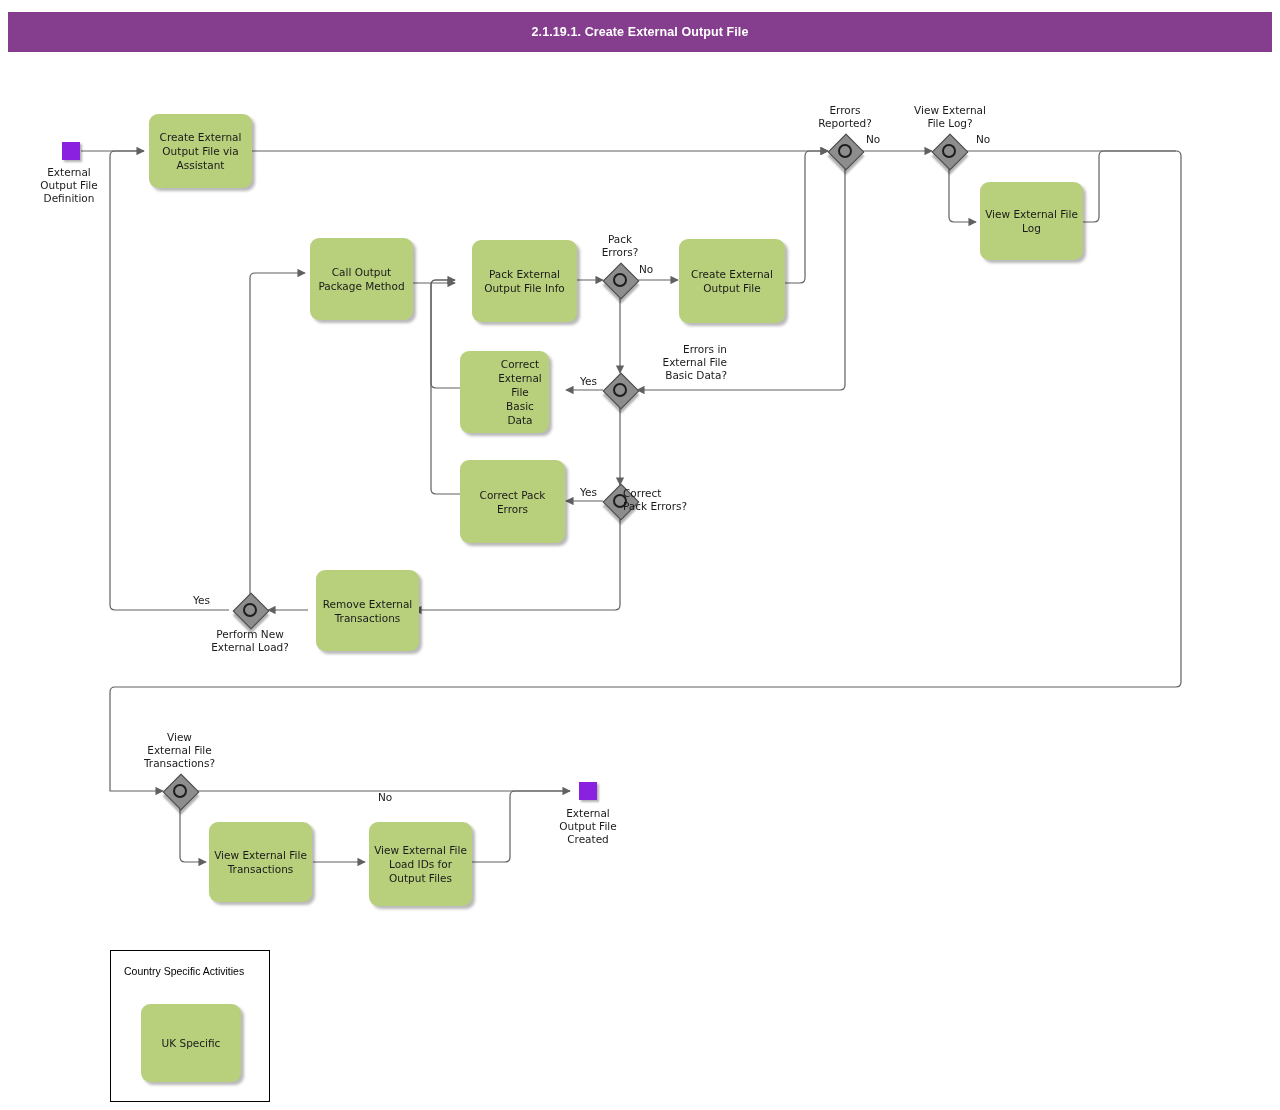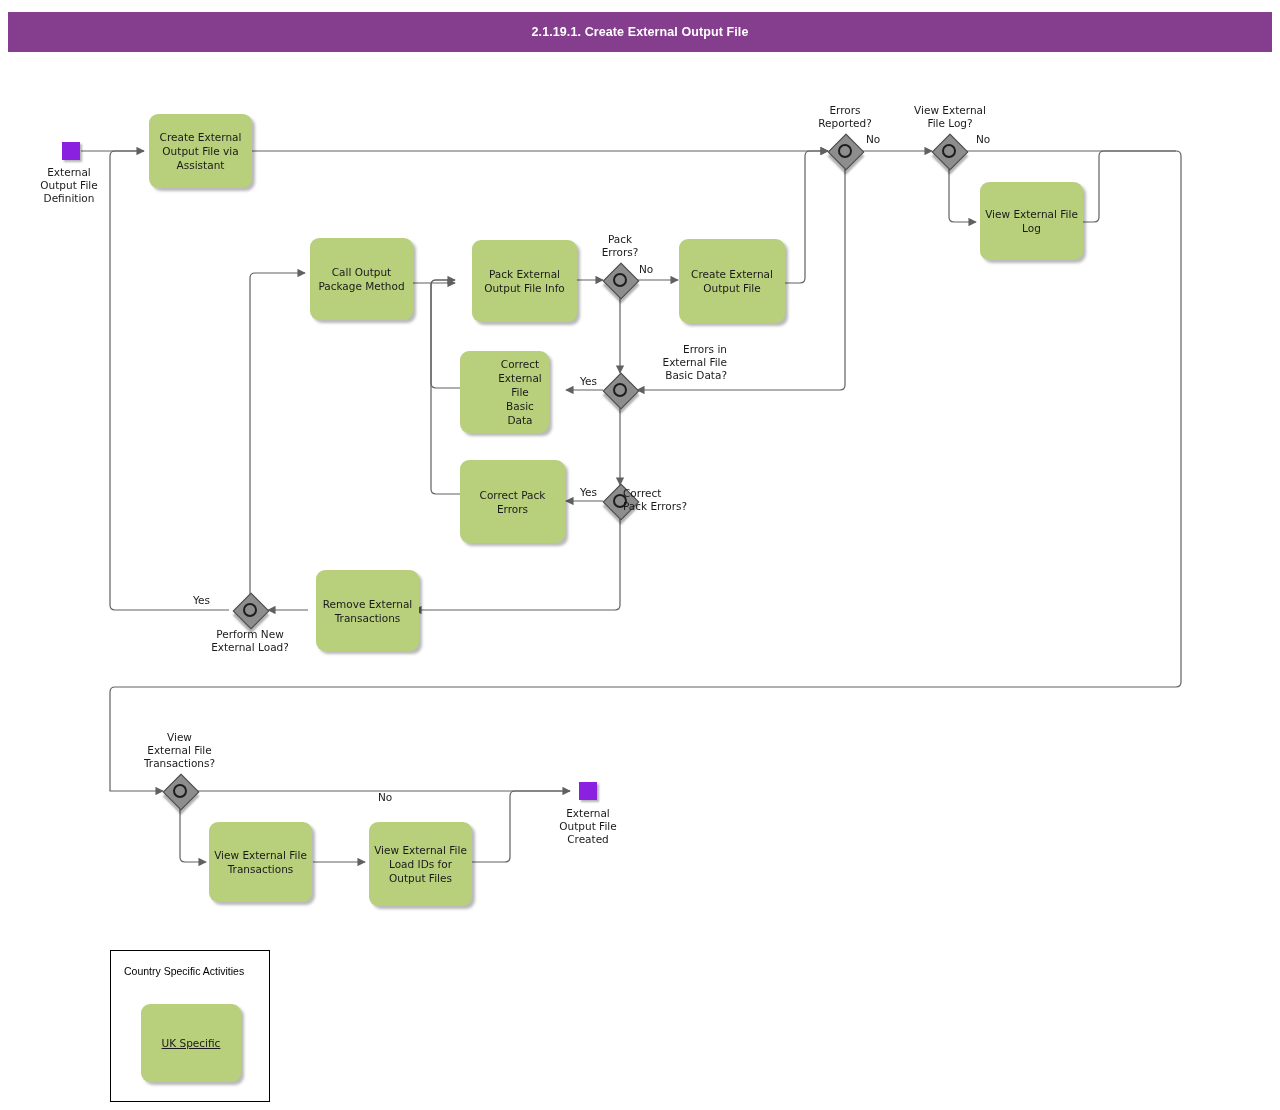--- a/index.html
+++ b/index.html
@@ -321,18 +321,18 @@
   <div class="flow-label" style="left:866px; top:133px;">No</div>
   <div class="flow-label" style="left:976px; top:133px;">No</div>
   <div class="flow-label" style="left:639px; top:263px;">No</div>
   <div class="flow-label" style="left:580px; top:375px;">Yes</div>
   <div class="flow-label" style="left:580px; top:486px;">Yes</div>
   <div class="flow-label" style="left:193px; top:594px;">Yes</div>
   <div class="flow-label" style="left:378px; top:791px;">No</div>
 
   <div id="legend-box">
     <div id="legend-title">Country Specific Activities</div>
-    <div class="task" style="left:30px; top:53px; width:100px; height:78px;text-decoration:underline;">
+    <div class="task" style="left:30px; top:53px; width:100px; height:78px;">
       <span>UK Specific</span>
     </div>
   </div>
 
 </div>
 
 </body></html>

